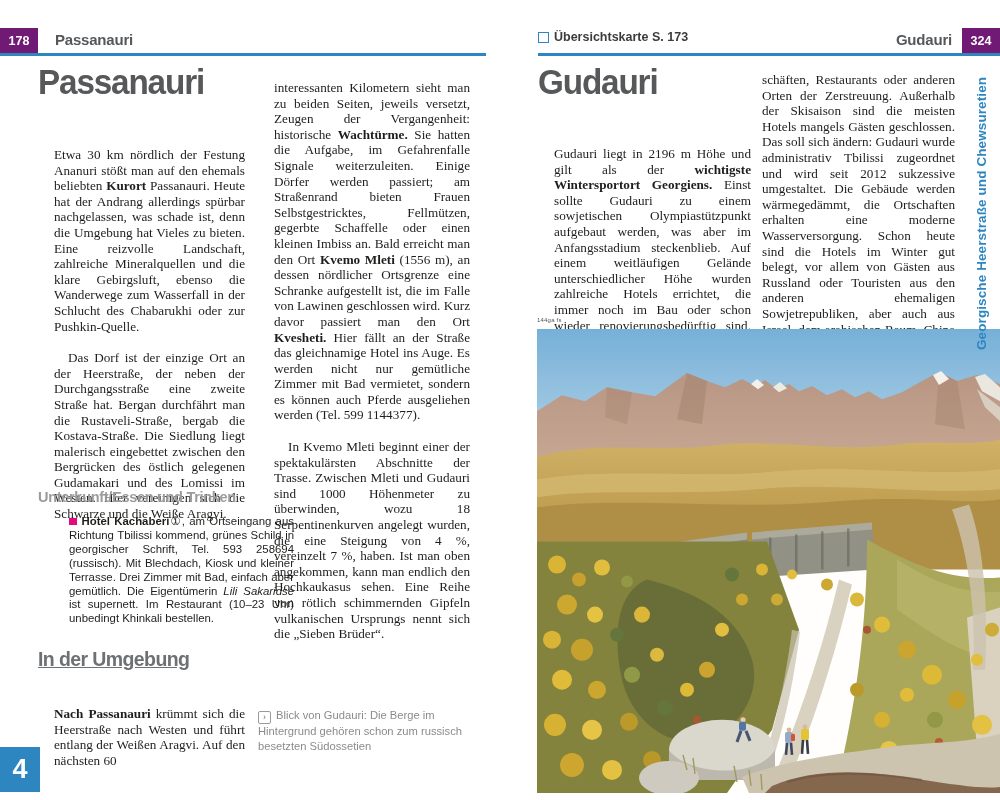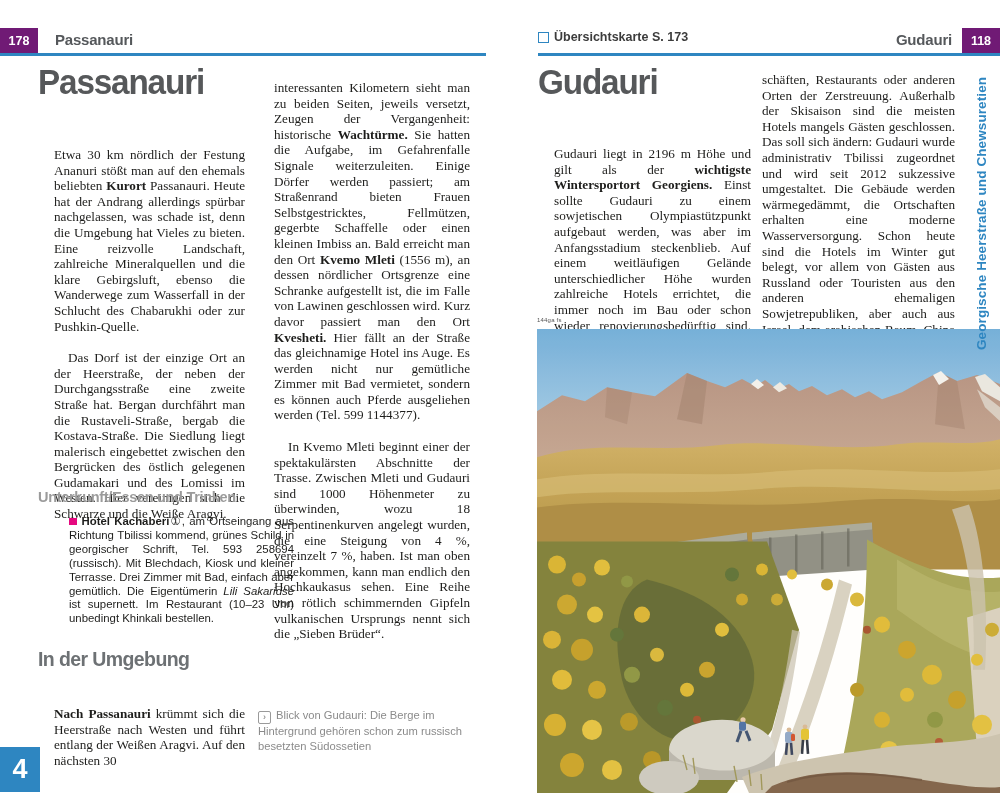--- a/index.html
+++ b/index.html
@@ -20,21 +20,21 @@
              font-size:35px;color:#56585a;letter-spacing:-1.2px;transform:scaleX(.95);
              transform-origin:left top;white-space:nowrap;}
   
   .col{position:absolute;font-size:13.2px;line-height:15.6px;text-align:justify;
        hyphens:auto;-webkit-hyphens:auto;}
   .col p{margin:16px;}
   .col p.ind{text-indent:14px;}
   .subhead{position:absolute;font-family:"Liberation Sans",sans-serif;font-weight:bold;
            font-size:14.5px;color:#9b9b9b;letter-spacing:-0.3px;white-space:nowrap;}
   .h2head{position:absolute;font-family:"Liberation Sans",sans-serif;font-weight:bold;
-          font-size:19.5px;color:#6d7174;letter-spacing:-0.6px;white-space:nowrap;}
+          font-size:19.5px;color:#6d7174;letter-spacing:-0.6px;white-space:nowrap;text-decoration:underline;}
   .hotel{position:absolute;font-family:"Liberation Sans",sans-serif;font-size:11.4px;
          line-height:13.9px;text-align:justify;color:#1d1d1b;}
   .sq-bullet{display:inline-block;width:7.5px;height:7.5px;background:#e5097f;margin-right:5px;}
   .caption{position:absolute;font-family:"Liberation Sans",sans-serif;font-size:11.2px;
            line-height:14.6px;color:#8b8b8b;text-align:left;}
   .cap-ico{display:inline-block;width:11px;height:11px;border:1.2px solid #9a9a9a;border-radius:2px;
            font-size:9px;line-height:10px;text-align:center;color:#9a9a9a;font-weight:bold;
            margin-right:5px;vertical-align:-1px;}
   
   .v-side{position:absolute;writing-mode:vertical-rl;transform:rotate(180deg);
@@ -59,41 +59,41 @@
   </div>
   <div class="hdr-label" style="left:55px;top:31px;">Passanauri</div>
   <div class="hdr-rule" style="left:0;top:53px;width:486px;"></div>
 
   <div class="map-note" style="left:538px;top:30px;">
     <span class="map-ico"></span>
     <span>Übersichtskarte S. 173</span>
   </div>
   <div class="hdr-label" style="right:48px;top:31px;position:absolute;">Gudauri</div>
   <div class="pn-box" style="left:962px;top:28px;">
-    <span>118</span>
+    <span>324</span>
   </div>
   <div class="hdr-rule" style="left:538px;top:53px;width:462px;"></div>
 
   <div class="big-title" style="left:38px;top:62px;">Passanauri</div>
 
   <div class="col" style="left:38px;top:131px;width:223px;">
     <p><span>Etwa 30 km nördlich der Festung Ananuri stößt man auf den ehemals beliebten </span><span style="font-weight: bold;">Kurort</span><span> Passanauri. Heute hat der Andrang allerdings spürbar nachgelassen, was schade ist, denn die Umgebung hat Vieles zu bieten. Eine reizvolle Landschaft, zahlreiche Mineralquellen und die klare Gebirgsluft, ebenso die Wanderwege zum Wasserfall in der Schlucht des Chabarukhi oder zur Pushkin-Quelle.</span></p>
     <p class="ind"><span>Das Dorf ist der einzige Ort an der Heerstraße, der neben der Durchgangsstraße eine zweite Straße hat. Bergan durchfährt man die Rustaveli-Straße, bergab die Kostava-Straße. Die Siedlung liegt malerisch eingebettet zwischen den Bergrücken des östlich gelegenen Gudamakari und des Lomissi im Westen. Hier vereinigen sich die Schwarze und die Weiße Aragvi.</span></p>
   </div>
 
   <div class="subhead" style="left:38px;top:489px;">Unterkunft/Essen und Trinken</div>
 
   <div class="hotel" style="left:38px;top:515px;width:225px;margin-left:31px;">
     <span class="sq-bullet"></span><span><span style="font-weight: bold;">Hotel Kachaberi</span><span>①, am Ortseingang aus Richtung Tbilissi kommend, grünes Schild in georgischer Schrift, Tel. 593 258694 (russisch). Mit Blechdach, Kiosk und kleiner Terrasse. Drei Zimmer mit Bad, einfach aber gemütlich. Die Eigentümerin </span><span style="font-style: italic;">Lili Sakaridse</span><span> ist supernett. Im Restaurant (10–23 Uhr) unbedingt Khinkali bestellen.</span></span>
   </div>
 
   <div class="h2head" style="left:38px;top:648px;">In der Umgebung</div>
 
   <div class="col" style="left:38px;top:690px;width:223px;">
-    <p><span style="font-weight: bold;">Nach Passanauri</span><span> krümmt sich die Heerstraße nach Westen und führt entlang der Weißen Aragvi. Auf den nächsten 30</span></p>
+    <p><span style="font-weight: bold;">Nach Passanauri</span><span> krümmt sich die Heerstraße nach Westen und führt entlang der Weißen Aragvi. Auf den nächsten 60</span></p>
   </div>
 
   <div class="col" style="left:258px;top:64px;width:228px;">
     <p><span>interessanten Kilometern sieht man zu beiden Seiten, jeweils versetzt, Zeugen der Vergangenheit: historische </span><span style="font-weight: bold;">Wachtürme.</span><span> Sie hatten die Aufgabe, im Gefahrenfalle Signale weiterzuleiten. Einige Dörfer werden passiert; am Straßenrand bieten Frauen Selbstgestricktes, Fellmützen, gegerbte Schaffelle oder einen kleinen Imbiss an. Bald erreicht man den Ort </span><span style="font-weight: bold;">Kvemo Mleti</span><span> (1556 m), an dessen nördlicher Ortsgrenze eine Schranke aufgestellt ist, die im Falle von Lawinen geschlossen wird. Kurz davor passiert man den Ort </span><span style="font-weight: bold;">Kvesheti.</span><span> Hier fällt an der Straße das gleichnamige Hotel ins Auge. Es werden nicht nur gemütliche Zimmer mit Bad vermietet, sondern es können auch Pferde ausgeliehen werden (Tel. 599 1144377).</span></p>
     <p class="ind"><span>In Kvemo Mleti beginnt einer der spektakulärsten Abschnitte der Trasse. Zwischen Mleti und Gudauri sind 1000 Höhenmeter zu überwinden, wozu 18 Serpentinenkurven angelegt wurden, die eine Steigung von 4 %, vereinzelt 7 %, haben. Ist man oben angekommen, kann man endlich den Hochkaukasus sehen. Eine Reihe von rötlich schimmernden Gipfeln vulkanischen Ursprungs nennt sich die „Sieben Brüder“.</span></p>
   </div>
 
   <div class="caption" style="left:258px;top:708px;width:235px;">
     <span class="cap-ico">›</span><span>Blick von Gudauri: Die Berge im Hintergrund gehören schon zum russisch besetzten Südossetien</span>
   </div>

